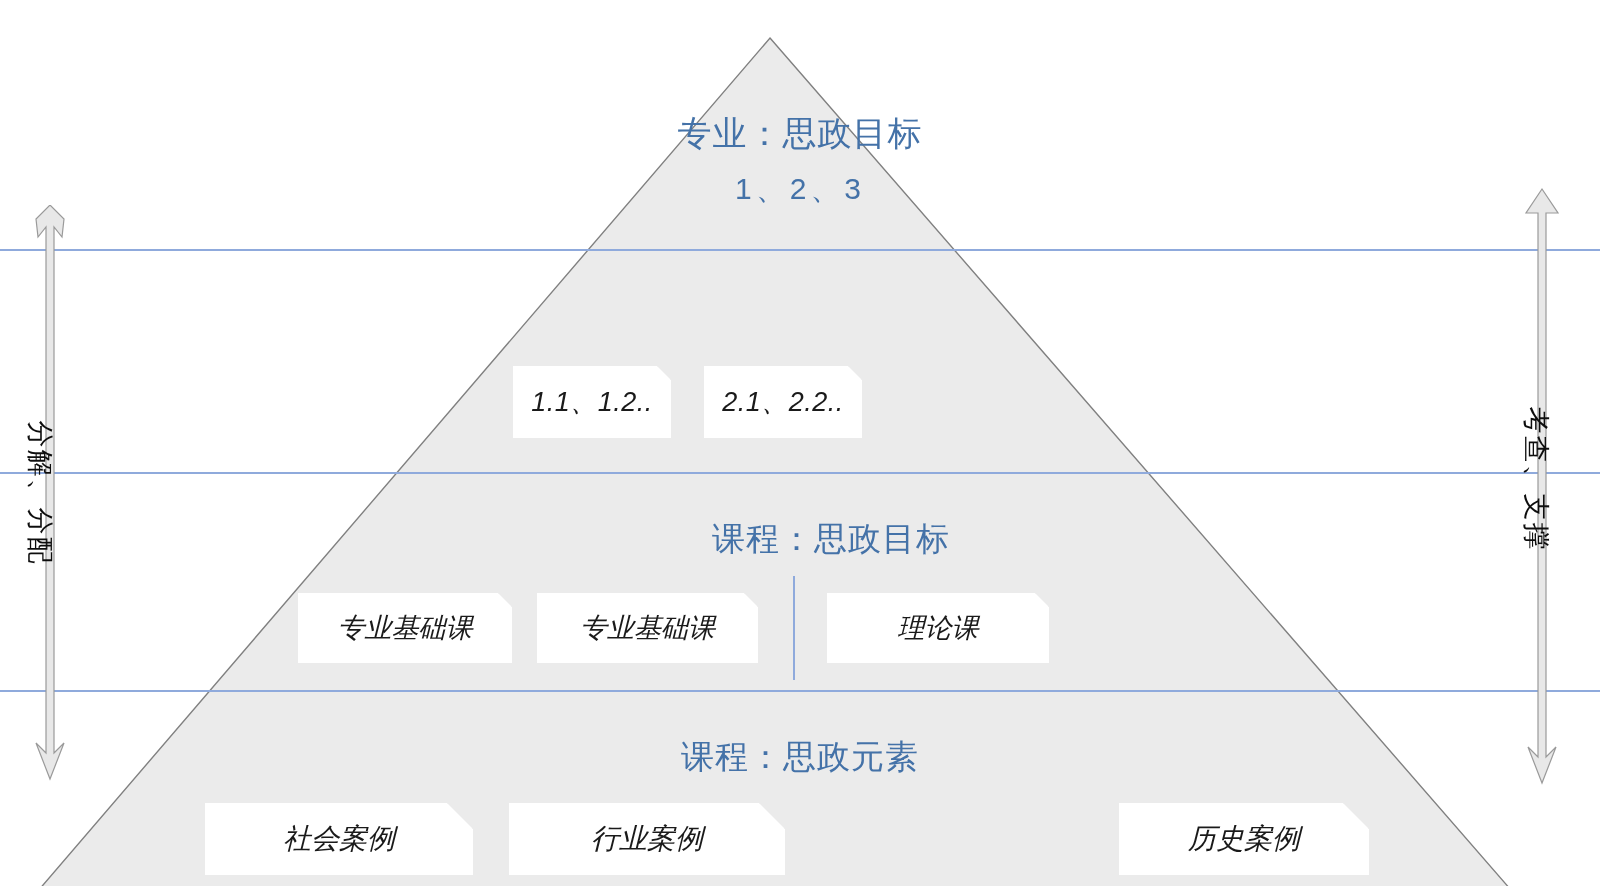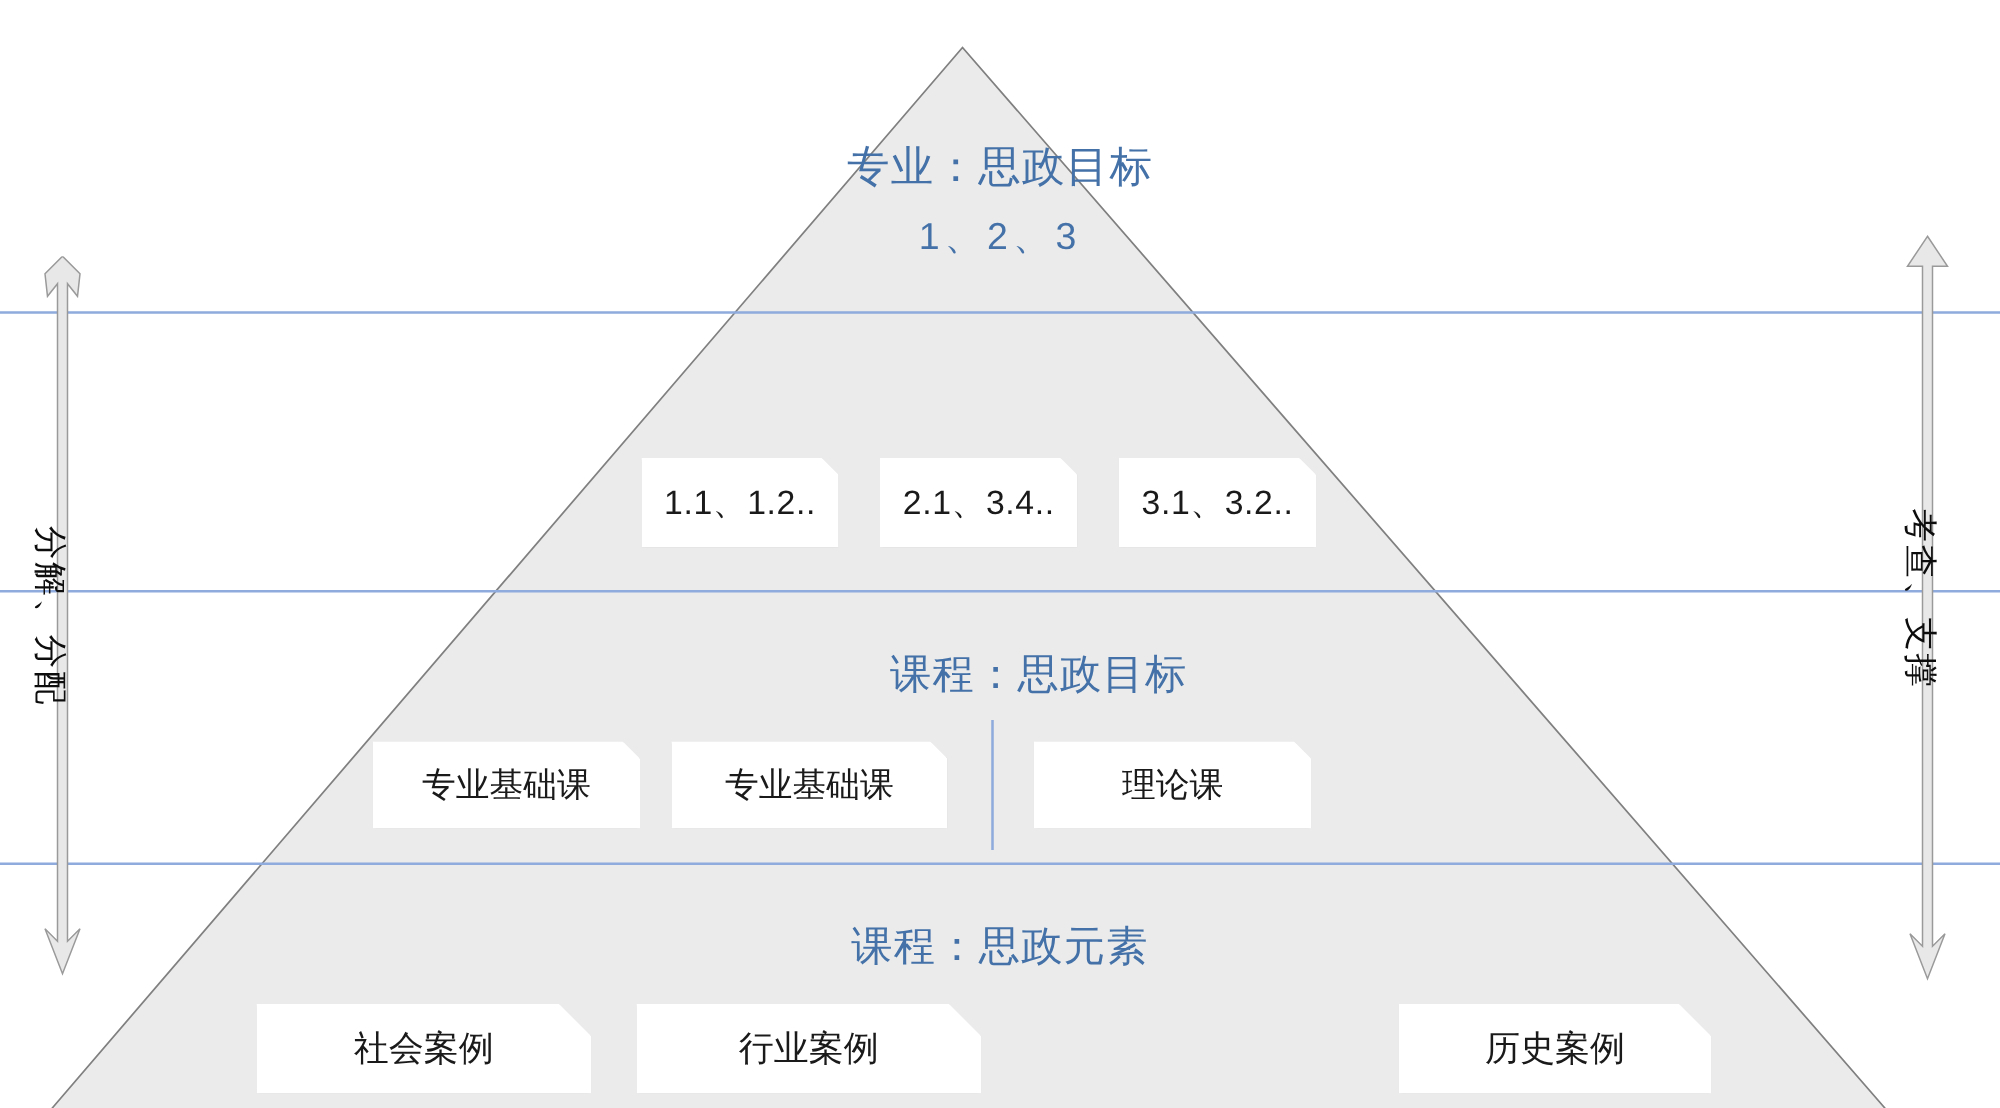--- a/index.html
+++ b/index.html
@@ -61,20 +61,21 @@
   .card {
     position: absolute;
     background: #ffffff;
     box-shadow: 0 1px 3px rgba(0,0,0,0.18);
     display: flex;
     align-items: center;
     justify-content: center;
     color: #1a1a1a;
     font-family: "Liberation Sans", "DejaVu Sans", sans-serif;
     box-sizing: border-box;
+    font-style: italic;
   }
   .card.fold-sm {
     clip-path: polygon(0 0, calc(100% - 14px) 0, 100% 14px, 100% 100%, 0 100%);
   }
   .card.fold-lg {
     clip-path: polygon(0 0, calc(100% - 26px) 0, 100% 26px, 100% 100%, 0 100%);
     text-align: right;
   }
 
   
@@ -156,22 +157,21 @@
 
   <div class="tier-rule r1"></div>
   <div class="tier-rule r2"></div>
   <div class="tier-rule r3"></div>
 
   <div class="tier-title t-apex">专业：思政目标</div>
   <div class="tier-title t-apex2">1、2、3</div>
 
 
   <div class="card fold-sm card-ind c0">1.1、1.2..</div>
-  <div class="card fold-sm card-ind c1">2.1、3.4..</div>
-  <div class="card fold-sm card-ind c2">3.1、3.2..</div>
+  <div class="card fold-sm card-ind c1">2.1、2.2..</div>
 
   <div class="tier-title t-three">课程：思政目标</div>
 
   <div class="card fold-sm card-course c0">专业基础课</div>
   <div class="card fold-sm card-course c1">专业基础课</div>
 
   <div class="tier3-divider"></div>
 
   <div class="card fold-sm card-course c2">理论课</div>
 

